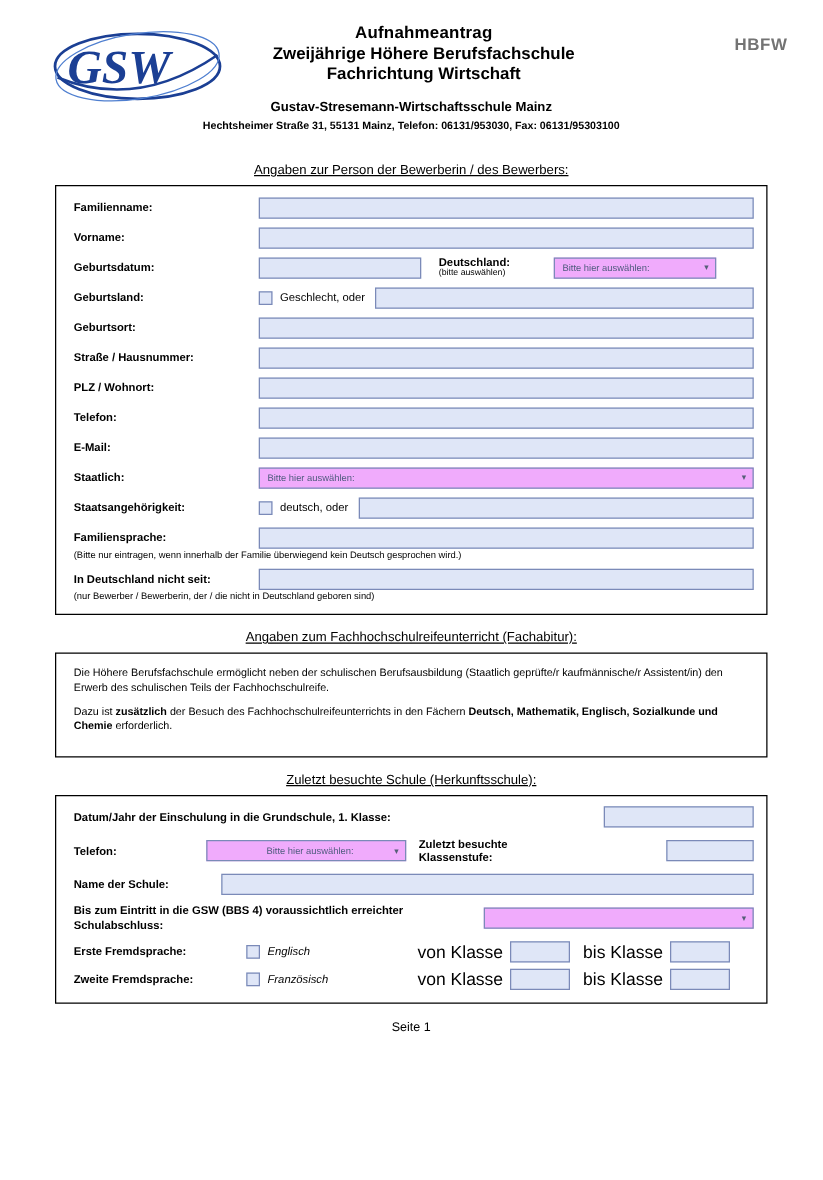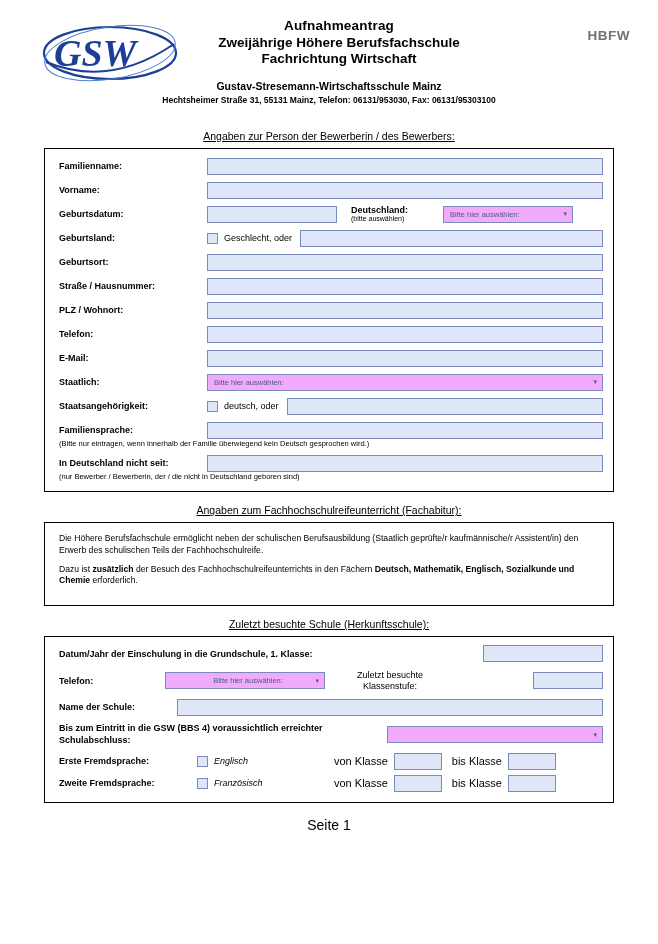--- a/index.html
+++ b/index.html
@@ -180,46 +180,46 @@
   }
   .choice-row .opt {
     display: flex;
     align-items: center;
     font-weight: normal;
   }
   .spacer-sm { width: 30px; }
   .spacer-md { width: 46px; }
   .footer {
     text-align: center;
-    font-size: 14px;
+    font-size: 10px;
     margin-top: 14px;
   }
   .schule-row { margin-bottom: 7px; }
   .klassen-label {
     font-size: 9px;
-    font-weight: normal;
-    text-align: center;
+    font-weight: bold;
+    text-align: left;
     line-height: 1.2;
     flex: 0 0 110px;
     margin-left: 10px;
   }
   .lang-row {
     display: flex;
     align-items: center;
     margin-bottom: 5px;
   }
   .lang-label {
     font-size: 9px;
     font-weight: bold;
     flex: 0 0 142px;
     padding-left: 4px;
     box-sizing: border-box;
   }
   .lang-name { font-size: 9px; flex: 0 0 120px; font-style: italic; }
-  .von-bis { font-size: 11px; margin: 0 6px 0 0; }
+  .von-bis { font-size: 14px; margin: 0 6px 0 0; }
   .mini-field {
     background: #dfe6f7;
     border: 1px solid #7b8ab8;
     height: 17px;
     width: 48px;
     box-sizing: border-box;
     flex: 0 0 48px;
   }
 </style>
 </head>

